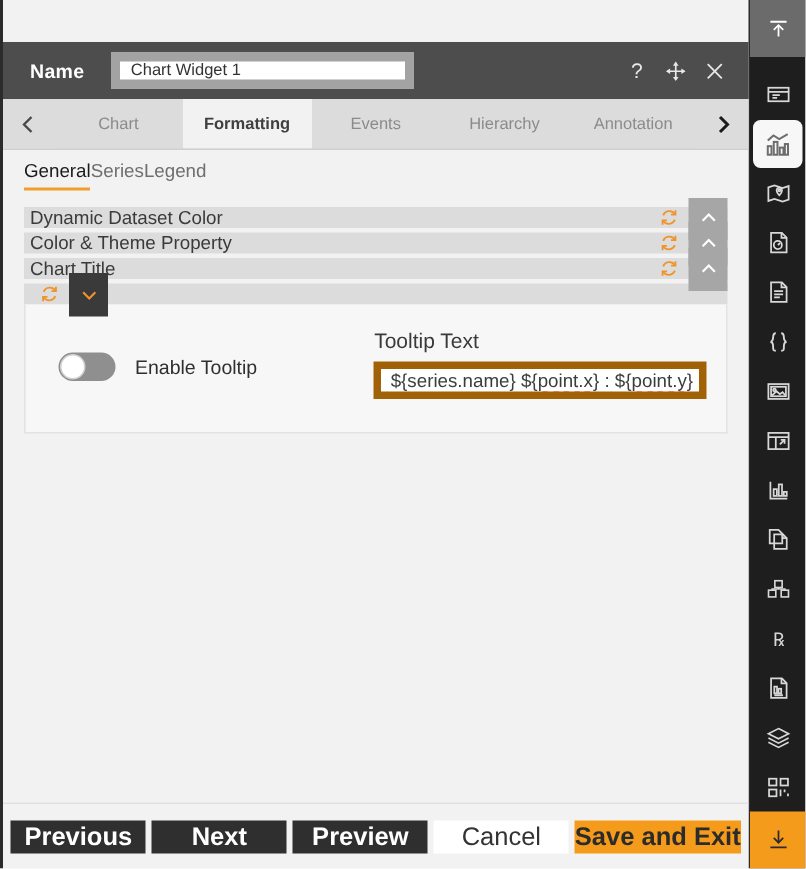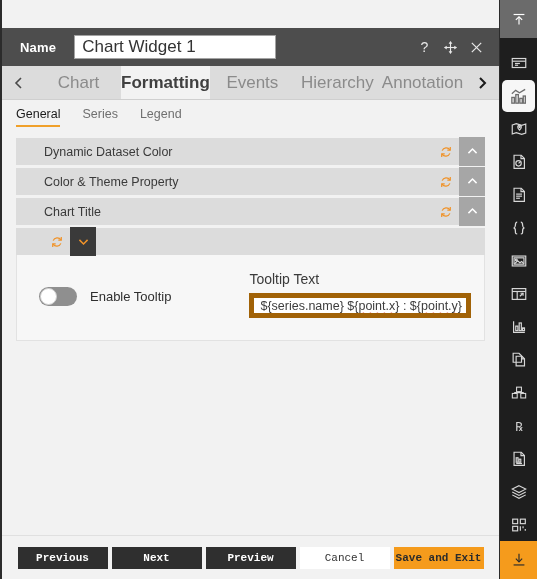--- a/index.html
+++ b/index.html
@@ -34,23 +34,23 @@
     padding: 0 8px 0 18px;
     margin-top: 28px;
   }
   .titlebar .name-label {
     color: #ffffff; font-size: 13px; font-weight: bold;
     letter-spacing: .2px;
   }
   .name-input {
     margin-left: 18px;
     width: 202px; height: 24px;
-    background: #ffffff; border: 1px solid #a3a3a3;
+    background: #ffffff; border: 6px solid #a3a3a3;
     font-family: "Liberation Sans", sans-serif;
-    font-size: 17px; color: #333;
+    font-size: 11px; color: #333;
     padding: 0 7px;
     outline: none;
   }
   .title-actions {
     margin-left: auto;
     display: flex; align-items: center; gap: 9px;
     padding-right: 6px;
   }
   .ticon {
     width: 17px; height: 17px;
@@ -69,56 +69,56 @@
   .tabarrow {
     width: 34px; flex: 0 0 34px;
     display: flex; align-items: center; justify-content: center;
     color: #4a4a4a; cursor: pointer; background: #dcdcdc;
   }
   .tabarrow.right { color: #1a1a1a; }
   .tabs { display: flex; flex: 1 1 auto; align-items: stretch; overflow: hidden; }
   .tab {
     flex: 1 1 0;
     display: flex; align-items: center; justify-content: center;
-    font-size: 17px; color: #8b8b8b;
+    font-size: 11px; color: #8b8b8b;
     cursor: pointer; background: #dcdcdc;
     white-space: nowrap;
   }
   .tab.active {
     background: #f2f2f2; color: #404040; font-weight: bold;
   }
 
   
   .subtabs {
     height: 32px; flex: 0 0 32px;
     background: #f2f2f2;
     display: flex; align-items: center;
-    padding-left: 14px; gap: 22px;
+    padding-left: 14px; 
   }
   .subtab {
     font-size: 12.5px; color: #6f6f6f;
     cursor: pointer; padding-bottom: 3px;
     border-bottom: 2px solid transparent;
     line-height: 16px;
   }
   .subtab.active { color: #1a1a1a; border-bottom-color: #f0a02a; }
 
   
   .panel-body {
     flex: 1 1 auto;
     background: #f2f2f2;
     padding: 6px 14px 0 14px;
     overflow: hidden;
   }
   .acc { margin-bottom: 3px; }
   .acc-head {
-    height: 27px;
+    height: 14px;
     background: #dcdcdc;
     display: flex; align-items: center;
-    padding-left: 28px;
+    padding-left: 4px;
   }
   .acc-title {
     font-size: 12.5px; color: #3a3a3a;
     flex: 1 1 auto;
   }
   .reset-btn {
     width: 26px; height: 29px;
     display: flex; align-items: center; justify-content: center;
     cursor: pointer; color: #f0932a;
   }
@@ -178,22 +178,22 @@
   
   .footer {
     height: 44px; flex: 0 0 44px;
     background: #f2f2f2;
     border-top: 1px solid #e0e0e0;
     display: flex; align-items: center; justify-content: center;
     gap: 4px;
   }
   .btn {
     height: 22px; min-width: 90px;
-    font-family: Liberation Mono, monospace;
-    font-size: 11px; font-weight: bold;
+    font-family: Liberation Sans, sans-serif;
+    font-size: 17px; font-weight: bold;
     border: none; cursor: pointer;
     display: flex; align-items: center; justify-content: center;
   }
   .btn.dark { background: #2f2f2f; color: #ffffff; }
   .btn.light { background: #ffffff; color: #333333; font-weight: normal; }
   .btn.accent { background: #f59b1c; color: #2b2b2b; }
 
   
   .rail {
     width: 37px; flex: 0 0 37px;

